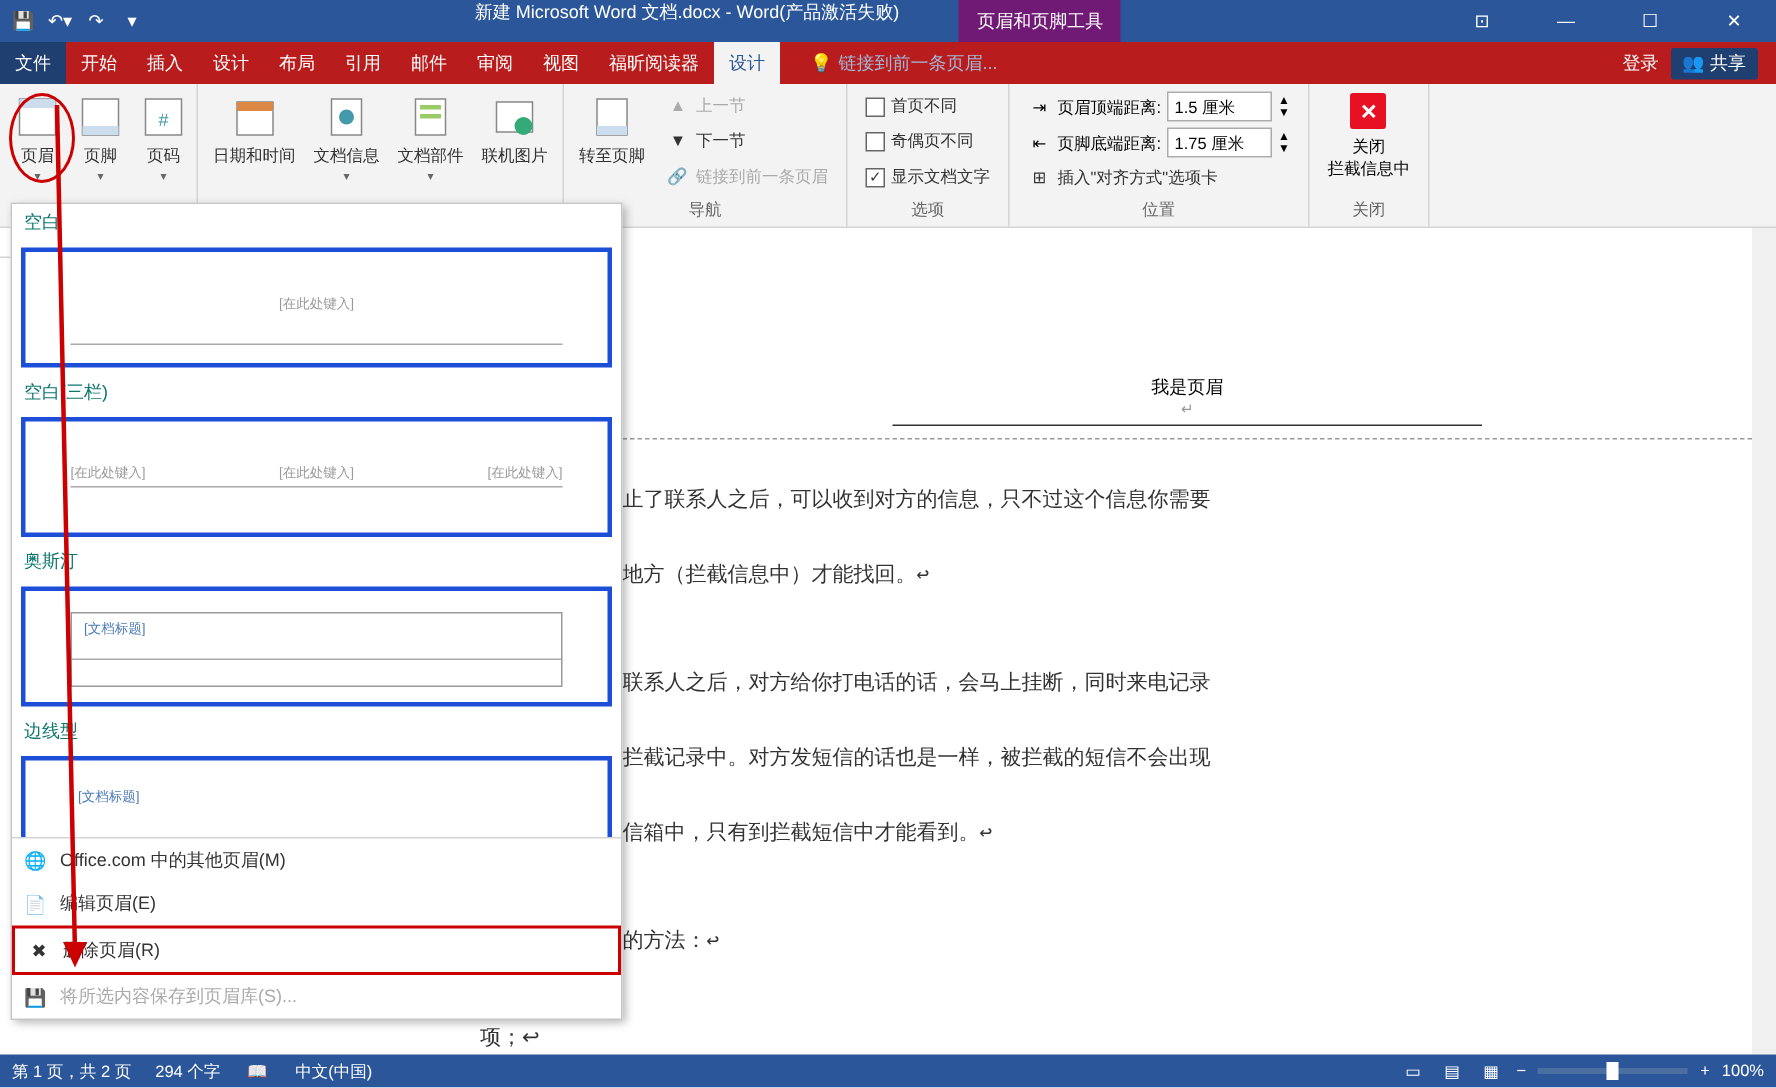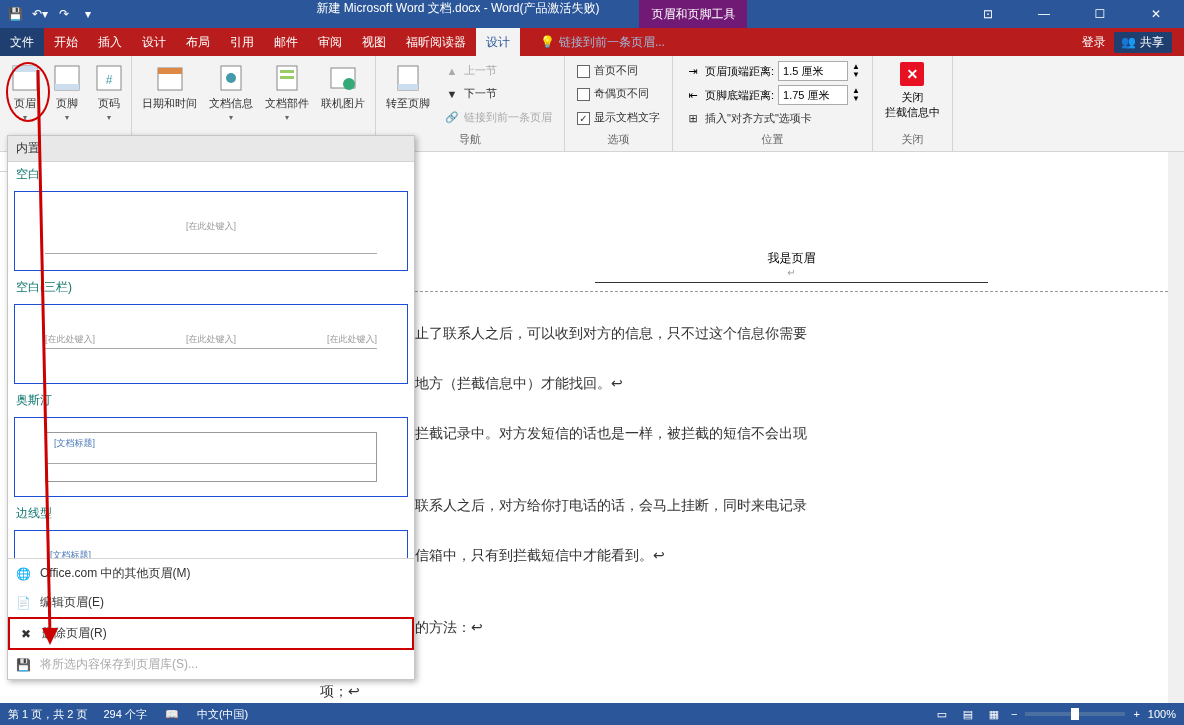--- a/index.html
+++ b/index.html
@@ -43,39 +43,39 @@
 .ruler { height: 20px; background: #fff; border-bottom: 1px solid #d4d4d4; position: relative; font-size: 9px; color: #666; }
 .ruler-tick { position: absolute; top: 2px; }
 
 .dropdown-panel { position: absolute; left: 7px; top: 135px; width: 408px; height: 545px; background: #fff; border: 1px solid #c6c6c6; box-shadow: 2px 2px 6px rgba(0,0,0,0.3); z-index: 100; display: flex; flex-direction: column; }
 .dropdown-scroll { flex: 1; overflow-y: auto; overflow-x: hidden; }
 .dropdown-scroll::-webkit-scrollbar { width: 16px; }
 .dropdown-scroll::-webkit-scrollbar-track { background: #f0f0f0; }
 .dropdown-scroll::-webkit-scrollbar-thumb { background: #c0c0c0; }
 .panel-header { background: #e8e8e8; padding: 4px 8px; font-size: 12px; color: #333; border-bottom: 1px solid #d4d4d4; }
 .panel-section-title { padding: 4px 8px; font-size: 12px; color: #0f766e; }
-.panel-preview { margin: 4px 6px; border: 1px solid #1d4ed8; background: #fff; height: 80px; position: relative; padding: 8px 30px; font-size: 9px; color: #999; }
+.panel-preview { margin: 4px 6px; border: 3px solid #1d4ed8; background: #fff; height: 80px; position: relative; padding: 8px 30px; font-size: 9px; color: #999; }
 .panel-preview .line { border-bottom: 1px solid #aaa; margin-top: 20px; }
 .panel-preview .placeholder { text-align: center; font-size: 9px; }
 .panel-preview .three-col { display: flex; justify-content: space-between; margin-top: 20px; }
 .panel-preview .label-blue { color: #4a7ab8; position: absolute; top: 18px; left: 35px; font-size: 9px; }
 .panel-footer { border-top: 1px solid #d4d4d4; }
 .panel-menu-item { display: flex; align-items: center; gap: 8px; padding: 6px 8px; font-size: 12px; color: #333; cursor: pointer; }
 .panel-menu-item.disabled { color: #aaa; }
 .panel-menu-item.highlighted { border: 2px solid #c00; }
 .panel-icon { width: 16px; height: 16px; display: inline-flex; align-items: center; justify-content: center; }
 
 .red-arrow { position: absolute; left: 28px; top: 70px; z-index: 200; pointer-events: none; }
 .red-circle { position: absolute; left: 6px; top: 62px; width: 44px; height: 60px; border: 2px solid #c00; border-radius: 50%; z-index: 200; pointer-events: none; }
 
 .document-area { position: absolute; left: 415px; top: 155px; right: 16px; bottom: 22px; background: #fff; overflow: hidden; }
 .page-header { text-align: center; font-size: 12px; padding: 95px 0 4px; border-bottom: 1px solid #333; margin: 0 180px; }
 .page-header-dash { border-bottom: 1px dashed #999; margin-top: 8px; }
 .body-text { font-size: 14px; color: #333; line-height: 3; padding: 20px 0 0 0; }
-.body-text p { margin-bottom: 8px; }
+.body-text p { margin-bottom: 8px; font-family: Liberation Mono, monospace; }
 
 .statusbar { position: absolute; bottom: 0; left: 0; right: 0; height: 22px; background: #2b579a; color: #fff; font-size: 11px; display: flex; align-items: center; padding: 0 8px; gap: 16px; }
 .statusbar-right { margin-left: auto; display: flex; align-items: center; gap: 8px; }
 .status-icon { width: 18px; height: 18px; display: inline-flex; align-items: center; justify-content: center; cursor: pointer; }
 .zoom-slider { width: 100px; height: 4px; background: #4a6fa0; position: relative; }
 .zoom-thumb { width: 8px; height: 12px; background: #fff; position: absolute; left: 50%; top: -4px; transform: translateX(-50%); }
 
 .scrollbar-v { position: absolute; right: 0; top: 152px; bottom: 22px; width: 16px; background: #f0f0f0; }
 </style>
 </head>
@@ -309,21 +309,20 @@
     <span class="ruler-tick" style="left: 780px;">48</span>
   </div>
 
 <div class="red-circle"></div>
 <svg class="red-arrow" width="30" height="580">
   <line x1="10" y1="0" x2="22" y2="565" stroke="#c00" stroke-width="3"></line>
   <polygon points="22,575 14,558 30,558" fill="#c00"></polygon>
 </svg>
 
 <div class="dropdown-panel">
-  <div class="panel-header">内置</div>
   <div class="dropdown-scroll">
     <div class="panel-section-title">空白</div>
     <div class="panel-preview">
       <div class="placeholder" style="margin-top:20px">[在此处键入]</div>
       <div class="line"></div>
     </div>
     <div class="panel-section-title">空白(三栏)</div>
     <div class="panel-preview">
       <div class="three-col">
         <span>[在此处键入]</span>
@@ -367,22 +366,22 @@
 
 <div class="document-area">
   <div class="page-header">
     <span>我是页眉</span>
     <div style="font-size:10px;color:#999">↵</div>
   </div>
   <div class="page-header-dash"></div>
   <div class="body-text">
     <p>止了联系人之后，可以收到对方的信息，只不过这个信息你需要</p>
     <p>地方（拦截信息中）才能找回。↩</p>
+    <p style="margin-top:30px">联系人之后，对方给你打电话的话，会马上挂断，同时来电记录</p>
     <p>拦截记录中。对方发短信的话也是一样，被拦截的短信不会出现</p>
-    <p style="margin-top:30px">联系人之后，对方给你打电话的话，会马上挂断，同时来电记录</p>
     <p>信箱中，只有到拦截短信中才能看到。↩</p>
     <p style="margin-top:30px">的方法：↩</p>
     <p style="margin-top:50px">进入通话记录中，点击功能选项（如下图箭头所指）打开功能选</p>
   </div>
 </div>
 <div style="position:absolute;left:320px;bottom:24px;font-size:14px;color:#333">项；↩</div>
 
 <div class="scrollbar-v"></div>
 
 <div class="statusbar">

